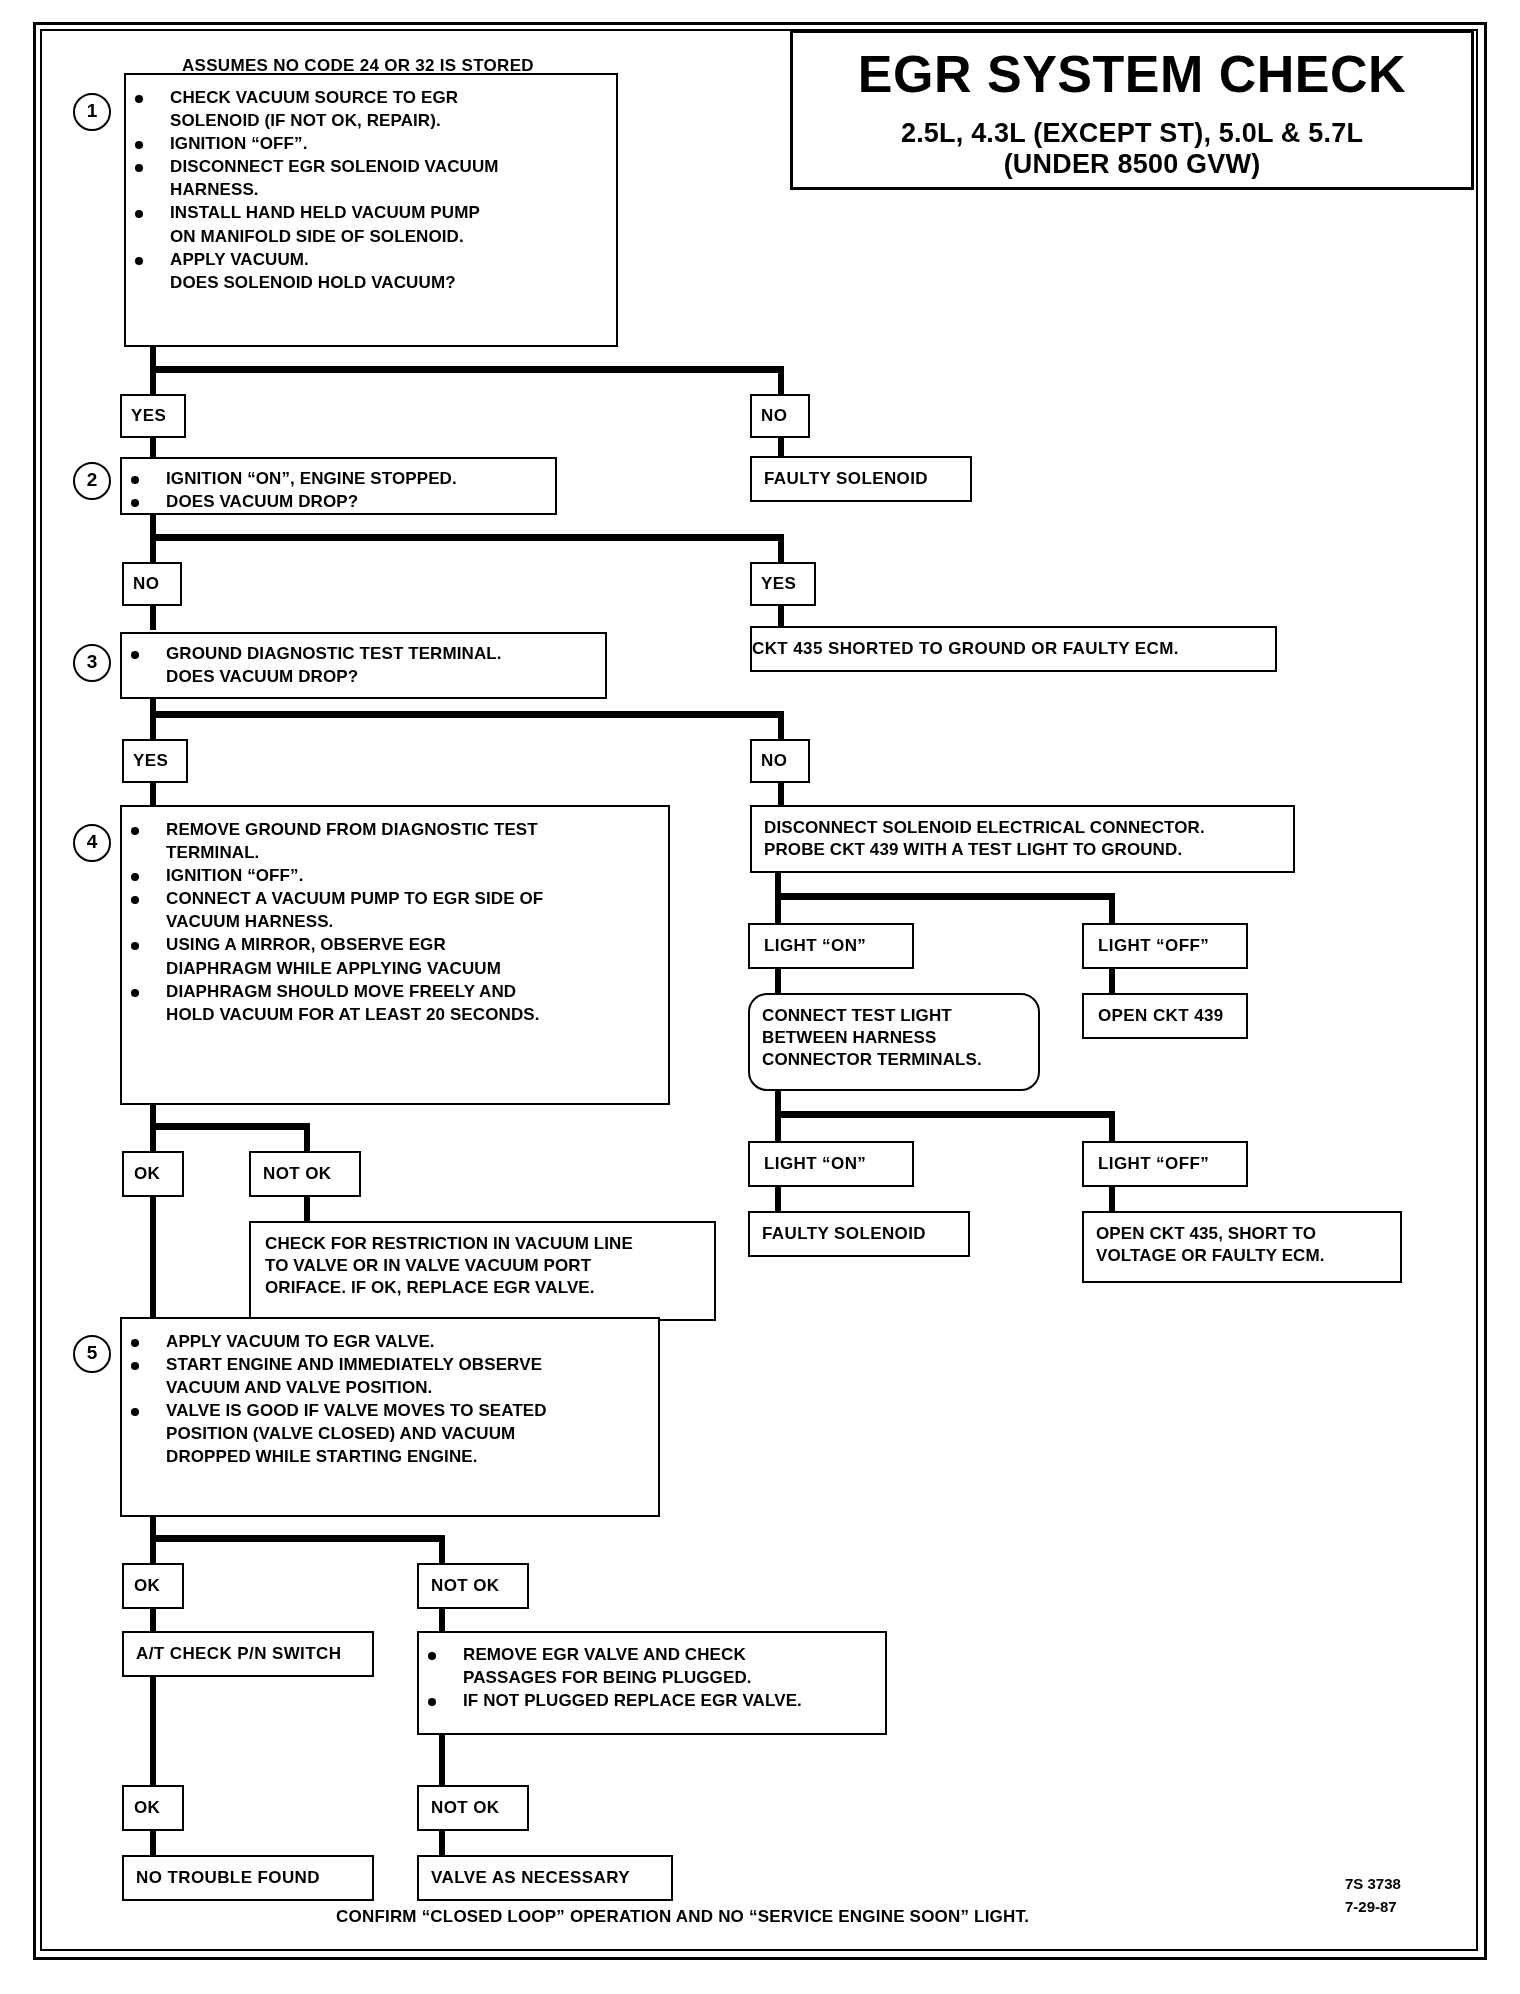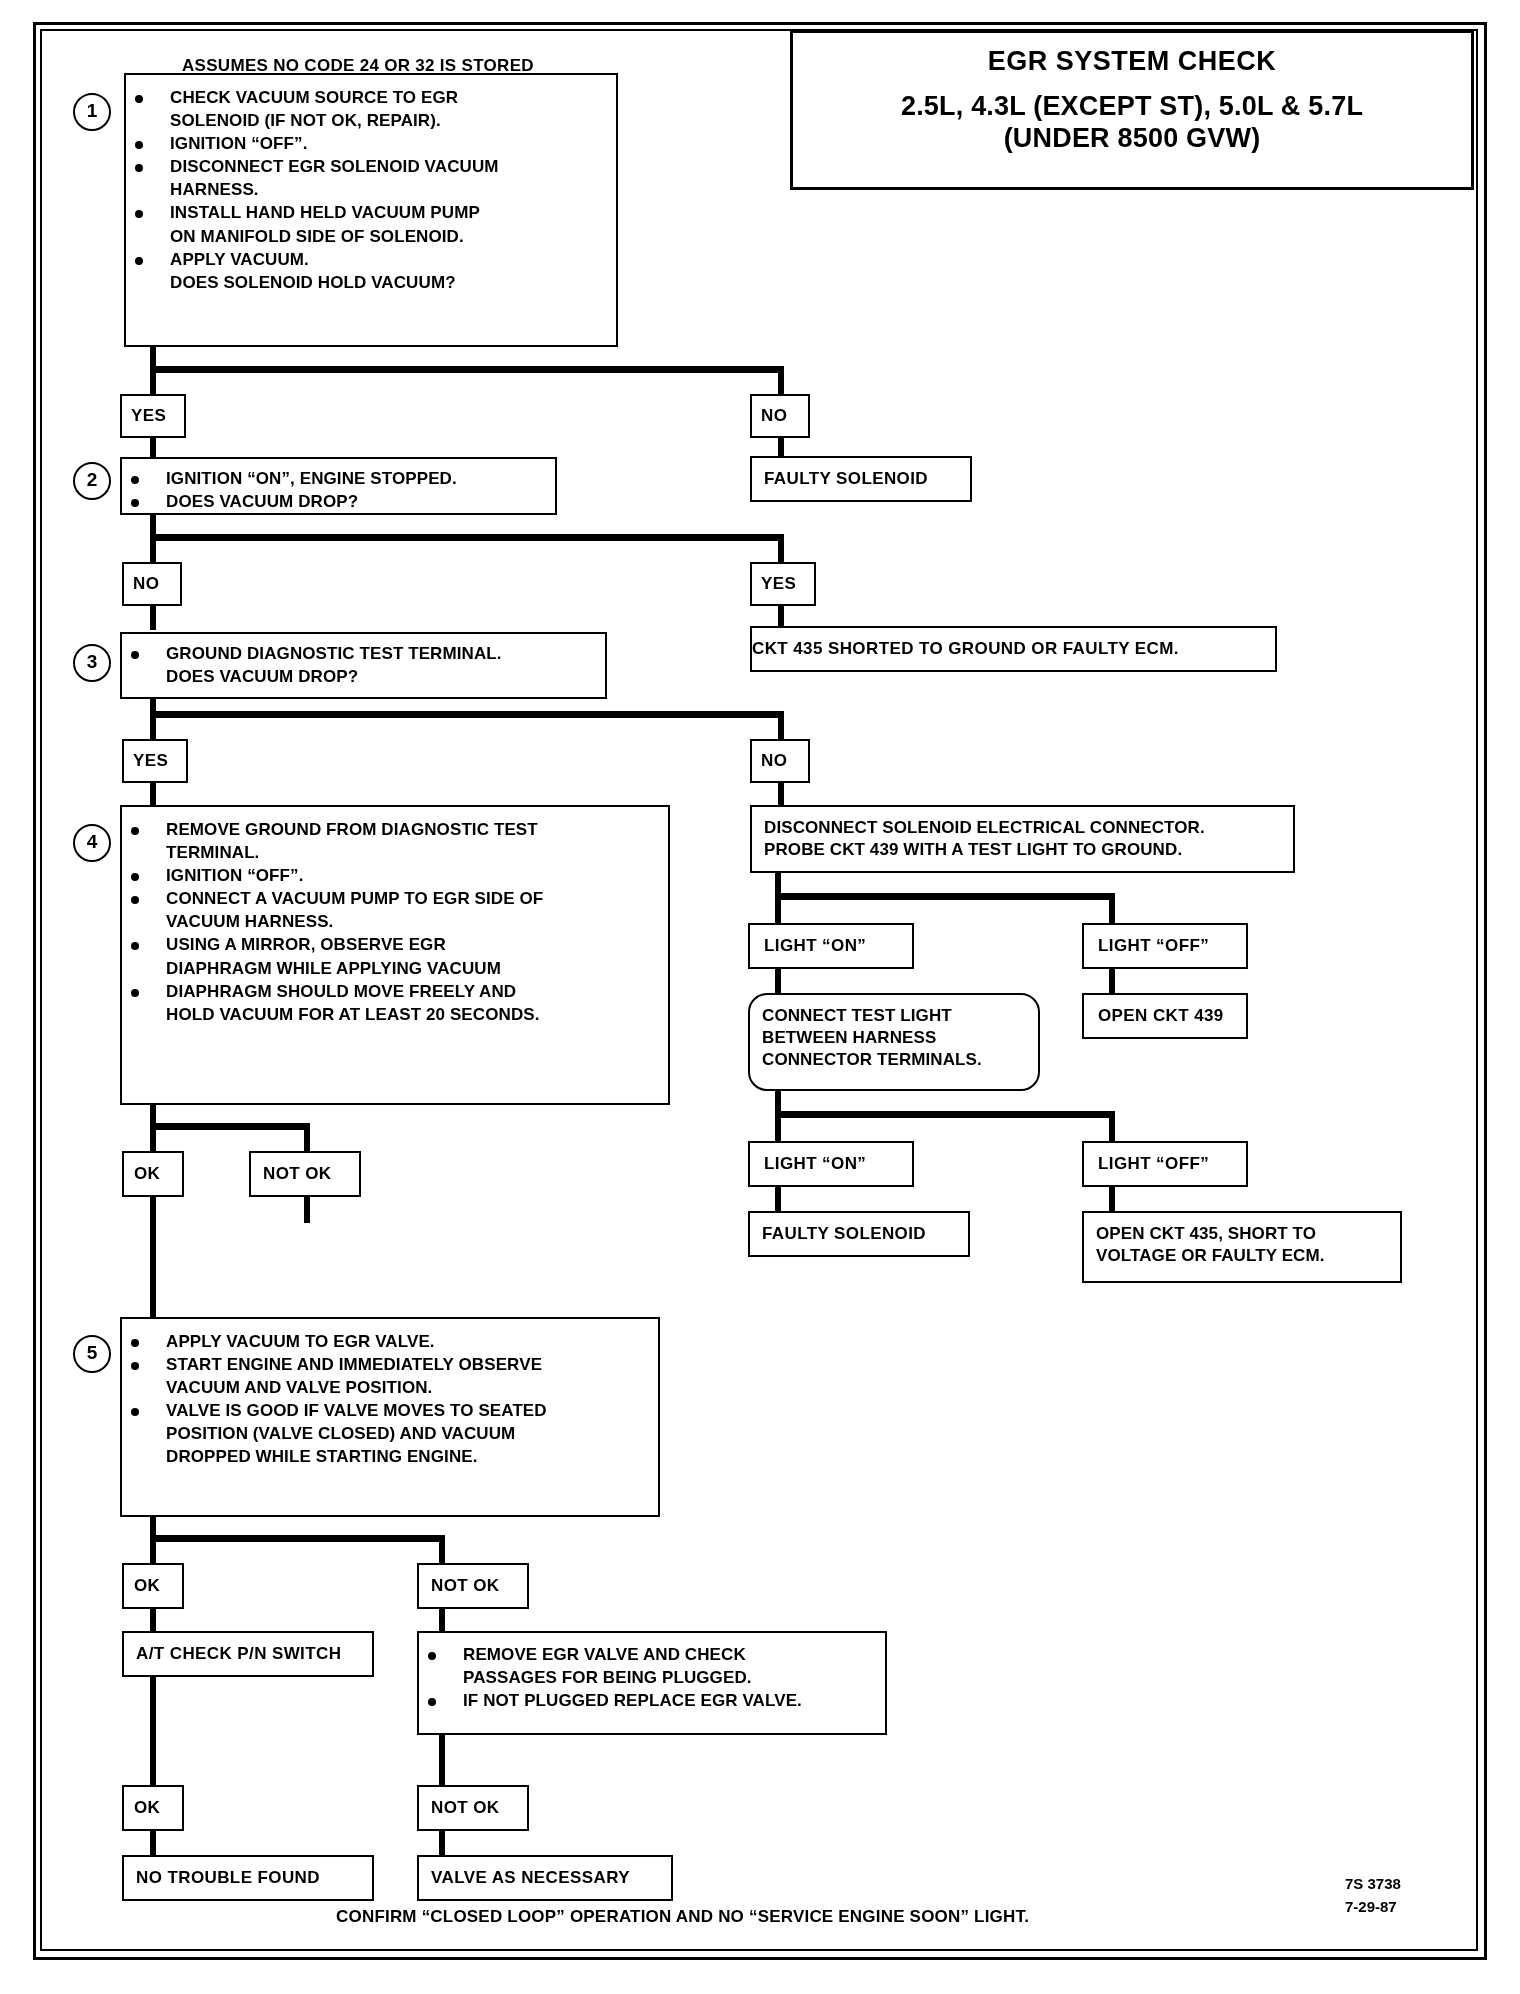--- a/index.html
+++ b/index.html
@@ -33,21 +33,21 @@
   }
   .node .txt{display:block;}
   .assume{
     position:absolute;font-weight:bold;font-size:17px;letter-spacing:.3px;
     z-index:6;
   }
   .title-box{
     position:absolute;border:3px solid #000;background:#fff;
     text-align:center;z-index:6;box-sizing:border-box;
   }
-  .title-main{font-size:27px;font-weight:bold;letter-spacing:.5px;line-height:1.05;}
+  .title-main{font-size:52px;font-weight:bold;letter-spacing:.5px;line-height:1.05;}
   .title-sub{font-size:27px;font-weight:bold;line-height:1.18;letter-spacing:.2px;}
   .stepnum{
     position:absolute;width:34px;height:34px;border:2px solid #000;border-radius:50%;
     font-size:19px;font-weight:bold;text-align:center;line-height:31px;background:#fff;z-index:7;
   }
   ul.bul{margin:0;padding:0;list-style:none;}
   ul.bul li{
     position:relative;padding-left:44px;margin:0 0 1px 0;
     font-size:17px;font-weight:bold;line-height:1.30;letter-spacing:.1px;
   }
@@ -245,20 +245,25 @@
   <div class="node smallbox" style="left:122px;top:1151px;width:62px;height:46px;line-height:42px;padding-left:10px;">
     <span>OK</span>
   </div>
   <div class="node smallbox" style="left:249px;top:1151px;width:112px;height:46px;line-height:42px;padding-left:12px;">
     <span>NOT OK</span>
   </div>
 
   <div class="ln vt" style="left:304px;top:1197px;height:26px;"></div>
   <div class="ln vt" style="left:150px;top:1197px;height:120px;"></div>
 
+  <div class="node plain" style="left:249px;top:1221px;width:467px;height:100px;padding:10px 0 0 14px;">
+    <span class="txt">CHECK FOR RESTRICTION IN VACUUM LINE</span>
+    <span class="txt">TO VALVE OR IN VALVE VACUUM PORT</span>
+    <span class="txt">ORIFACE. IF OK, REPLACE EGR VALVE.</span>
+  </div>
 
   <div class="stepnum" style="left:73px;top:1335px;">5</div>
   <div class="node" style="left:120px;top:1317px;width:540px;height:200px;padding:12px 8px 0 0;">
     <ul class="bul">
       <li class="bullet">APPLY VACUUM TO EGR VALVE.</li>
       <li class="bullet">START ENGINE AND IMMEDIATELY OBSERVE</li>
       <li class="cont">VACUUM AND VALVE POSITION.</li>
       <li class="bullet">VALVE IS GOOD IF VALVE MOVES TO SEATED</li>
       <li class="cont">POSITION (VALVE CLOSED) AND VACUUM</li>
       <li class="cont">DROPPED WHILE STARTING ENGINE.</li>

